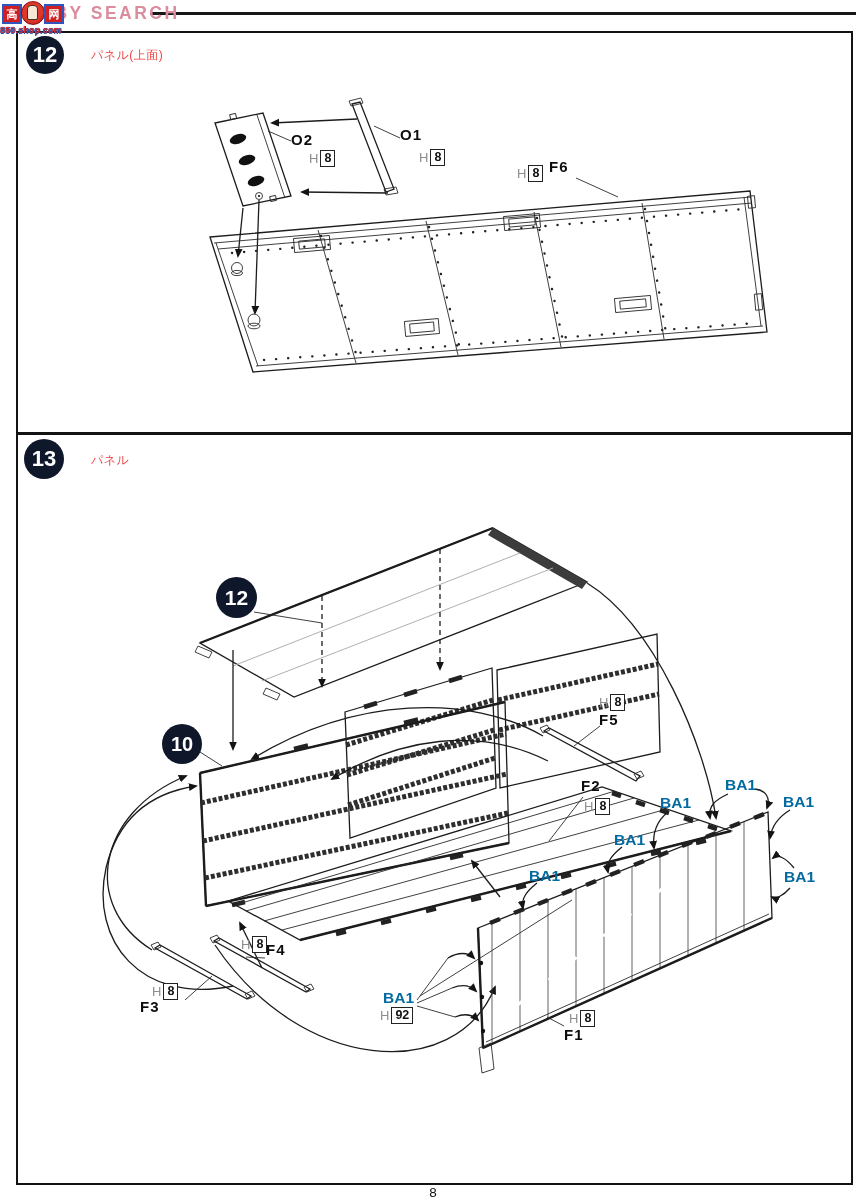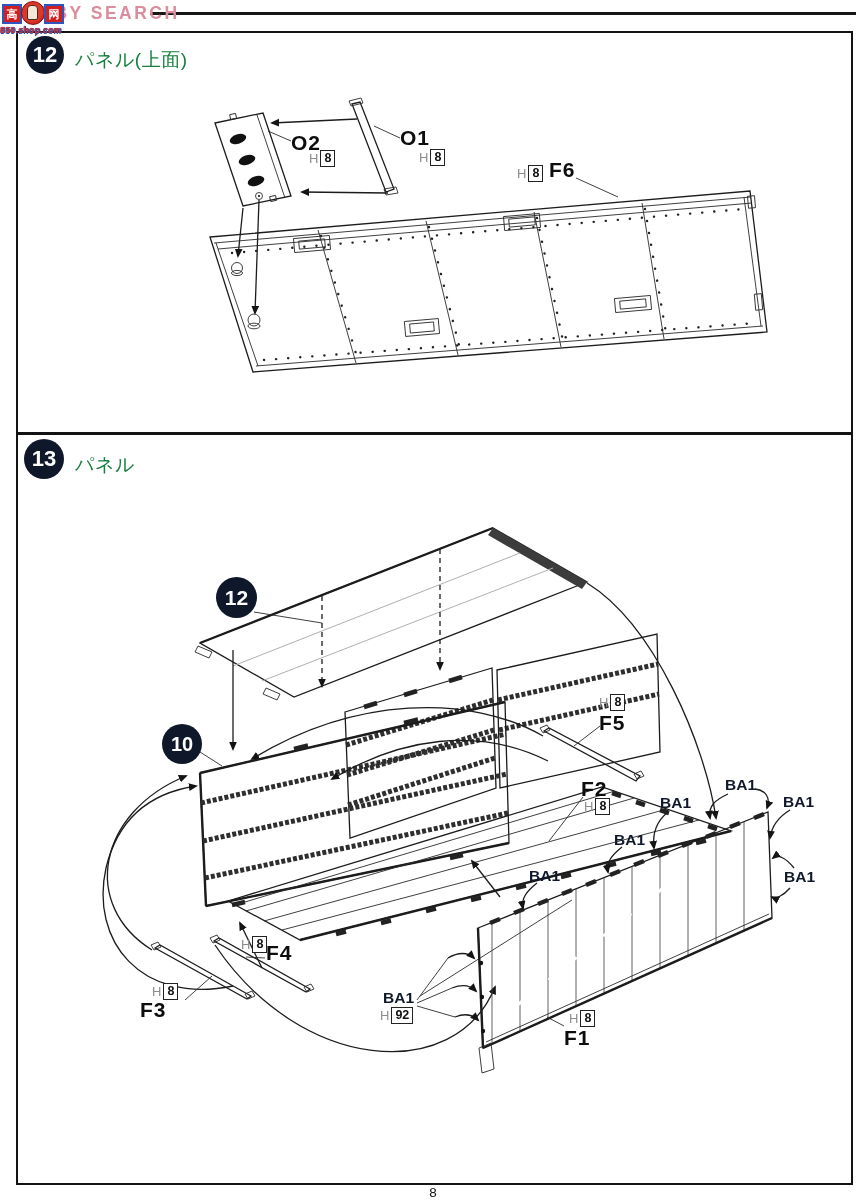--- a/index.html
+++ b/index.html
@@ -8,24 +8,24 @@
   .box{position:absolute;border:2.5px solid #131313;background:transparent;}
   #box12{left:16px;top:31px;width:833px;height:399px;}
   #box13{left:16px;top:433px;width:833px;height:748px;}
   svg.art{position:absolute;left:0;top:0;pointer-events:none;}
   .step-circle,.ref-circle{position:absolute;background:#0f172a;border-radius:50%;color:#fff;
         font-weight:bold;display:flex;align-items:center;justify-content:center;z-index:5;}
   #c12{left:26px;top:36px;width:38px;height:38px;font-size:22px;}
   #c13{left:24px;top:439px;width:40px;height:40px;font-size:22px;text-align:right;}
   #rc12{left:216px;top:577px;width:41px;height:41px;font-size:21px;}
   #rc10{left:162px;top:724px;width:40px;height:40px;font-size:20px;}
-  .step-title{position:absolute;font-size:19px;color:#15803d;z-index:5;letter-spacing:.5px;}
+  .step-title{position:absolute;font-size:12px;color:#ef4444;z-index:5;letter-spacing:.5px;margin-left:16px;}
   #t12{left:75px;top:47px;} #t13{left:75px;top:452px;}
-  .plabel{position:absolute;font-weight:bold;font-size:21px;letter-spacing:1px;color:#0d0d0d;z-index:5;}
-  .ba1{position:absolute;font-weight:bold;font-size:15.5px;color:#0f172a;z-index:5;}
+  .plabel{position:absolute;font-weight:bold;font-size:15px;letter-spacing:1px;color:#0d0d0d;z-index:5;}
+  .ba1{position:absolute;font-weight:bold;font-size:15.5px;color:#0369a1;z-index:5;}
   .hm{position:absolute;display:flex;align-items:center;font-size:12.5px;z-index:5;line-height:15px;}
   .hm-h{color:#8d8d8d;margin-right:2px;font-size:13px;}
   .hm-n{border:1.4px solid #222;padding:0 3px;font-weight:bold;color:#111;background:#fff;font-size:12.5px;}
   
   .wm-line{position:absolute;left:150px;top:12px;width:706px;height:2.5px;background:#171717;z-index:1;}
   .wm-text{position:absolute;left:8px;top:3px;font-size:17.5px;font-weight:bold;letter-spacing:2.5px;
         color:#db8d9e;z-index:2;}
   .wm-logo{position:absolute;left:0;top:0;width:66px;height:38px;z-index:60;}
   .lg-sq{position:absolute;width:16px;height:16px;background:#cf2121;border:2px solid #3056bd;color:#fff;
         font-size:11px;font-weight:bold;display:flex;align-items:center;justify-content:center;}

